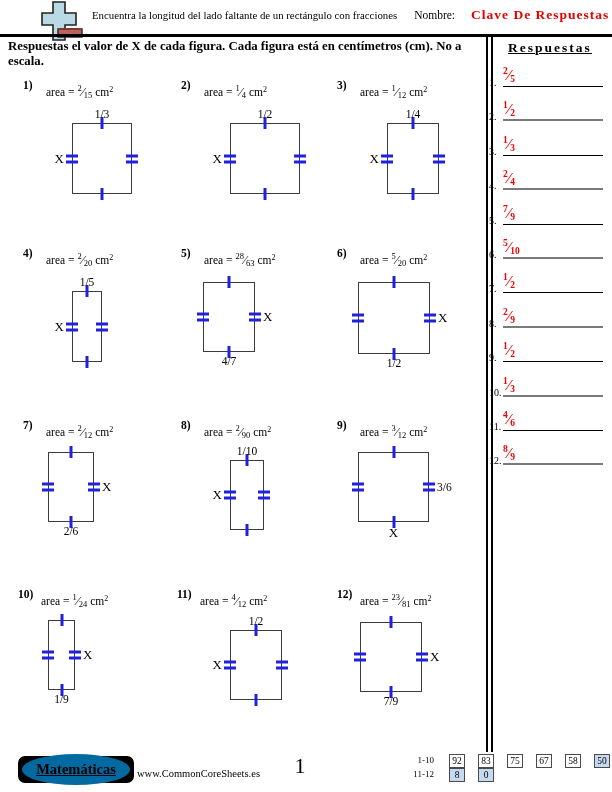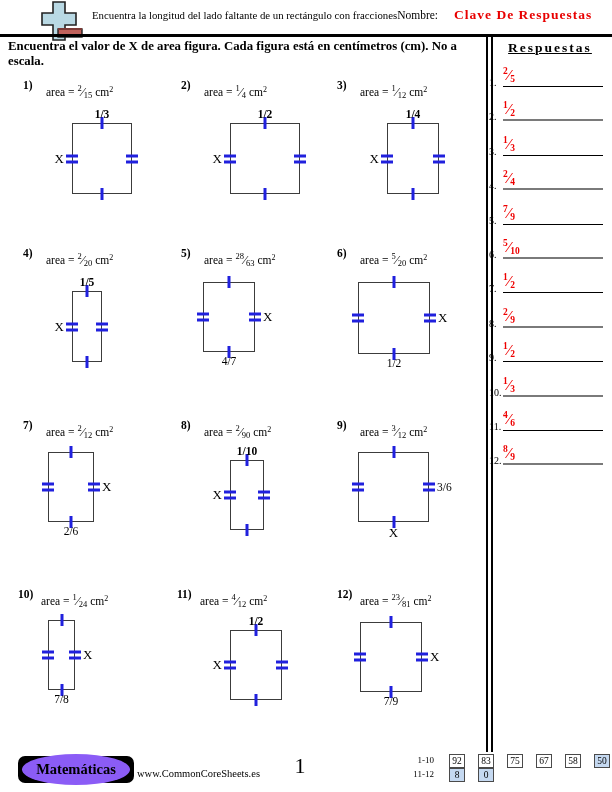--- a/index.html
+++ b/index.html
@@ -8,21 +8,21 @@
     font-family:"Liberation Serif", serif; color:#000; overflow:hidden;
   }
 
   
   .logo { position:absolute; left:36px; top:1px; width:52px; height:40px; }
   .hdr-line {
     position:absolute; left:92px; right:6px; top:0; height:32px;
     display:flex; align-items:baseline; white-space:nowrap; line-height:30px;
   }
   .hdr-title { font-size:10.8px; }
-  .hdr-name-label { font-size:11.5px; }
+  .hdr-name-label { font-size:11.5px; margin-left:17px; }
   .hdr-name-value { font-size:13.5px; font-weight:bold; color:var(--name-red,#e00000); margin-left:16px; letter-spacing:1px; }
   .hdr-rule { position:absolute; left:0; top:34px; width:612px; height:2.5px; background:#000; }
   .instructions { position:absolute; left:8px; top:39px; width:474px; font-size:12.8px; font-weight:bold; }
 
   
   .dbl-line {
     position:absolute; left:486px; top:35px; height:717px; width:3px;
     border-left:2px solid #000; border-right:2px solid #000;
   }
   .resp-title {
@@ -52,33 +52,33 @@
   .figure { position:absolute; border:1.6px solid #3c3c3c; }
   .tickv { position:absolute; width:3px; height:12px; background:var(--tick,#2222dd); left:50%; transform:translateX(-50%); }
   .tickv.top { top:-7px; }
   .tickv.bot { bottom:-7px; }
   .dtick { position:absolute; top:50%; transform:translateY(-50%); display:flex; flex-direction:column; gap:3px; }
   .dtick.left { left:-7px; }
   .dtick.right { right:-7px; }
   .dtick i { display:block; width:12px; height:3px; background:var(--tick,#2222dd); }
   .lbl { position:absolute; font-size:11.5px; white-space:nowrap; }
   .lbl.x { font-size:13px; }
-  .lbl.top { bottom:100%; margin-bottom:4px; left:50%; transform:translateX(-50%);font-weight:bold; }
+  .lbl.top { bottom:100%; margin-bottom:4px; left:50%; transform:translateX(-50%); }
   .lbl.bot { top:100%; margin-top:4px; left:50%; transform:translateX(-50%); }
   .lbl.left { right:100%; margin-right:9px; top:50%; transform:translateY(-50%); }
   .lbl.right { left:100%; margin-left:9px; top:50%; transform:translateY(-50%); }
 
   
   .badge {
     position:absolute; left:18px; top:756px; width:116px; height:27px; background:#000;
     border-radius:7px; display:flex; align-items:center; justify-content:center;
   }
   .badge-oval {
-    background:#8b5cf6; border-radius:50%; width:108px; height:31px;
-    display:flex; align-items:center; justify-content:center;
+    background:#0369a1; border-radius:50%; width:108px; height:31px;
+    display:flex; align-items:center; justify-content:center;text-decoration:underline;
   }
   .badge-oval span { font-size:14.5px; font-weight:bold; }
   .website { position:absolute; left:137px; top:768px; font-size:10.5px; }
   .pageno { position:absolute; left:280px; top:753px; width:40px; text-align:center; font-size:22px; }
   .score { position:absolute; left:404px; top:754px; }
   .score-row { display:flex; align-items:stretch; height:13.5px; }
   .score-label { width:30px; text-align:right; padding-right:16px; font-size:9px; line-height:13.5px; }
   .score-cells { display:flex;gap:14px; }
   .score-cell {
     width:14px; height:12px; border:1px solid #4a4a4a; margin-left:-1px;
@@ -97,21 +97,21 @@
       <rect x="22" y="28" width="24" height="8" fill="#c0625c" stroke="#222" stroke-width="1.4"></rect>
       <line x1="22" y1="28" x2="46" y2="28" stroke="#7c3a36" stroke-width="2"></line>
     </svg>
   </div>
   <div class="hdr-line">
     <span class="hdr-title">Encuentra la longitud del lado faltante de un rectángulo con fracciones</span>
     <span class="hdr-name-label">Nombre:</span>
     <span class="hdr-name-value">Clave De Respuestas</span>
   </div>
   <div class="hdr-rule"></div>
-  <div class="instructions">Encuentra el valor de X de area figura. Cada figura está en centímetros (cm). No a escala.</div>
+  <div class="instructions">Respuestas el valor de X de cada figura. Cada figura está en centímetros (cm). No a escala.</div>
 
   <div class="dbl-line"></div>
   <div class="resp-title">Respuestas</div>
 
   <div id="problems-layer">
       <div>
         <span class="pnum" style="left: 23px; top: 79px;">1)</span>
         <span class="area" style="left: 46px; top: 83px;"><span>area =</span> <span class="fn">2</span><span class="fs">⁄</span><span class="fd">15</span> <span>cm</span><span class="u2">2</span></span>
         <div class="figure" style="left: 72px; top: 123px; width: 58px; height: 69px;">
           <span class="tickv top"></span>
@@ -279,21 +279,21 @@
           <span class="tickv top"></span>
           <span class="tickv bot"></span>
           <span class="dtick left">
             <i></i>
             <i></i>
           </span>
           <span class="dtick right">
             <i></i>
             <i></i>
           </span>
-          <span class="lbl bot">7/8</span>
+          <span class="lbl bot">1/9</span>
           <span class="lbl right x">X</span>
         </div>
       </div>
       <div>
         <span class="pnum" style="left: 177px; top: 588px;">11)</span>
         <span class="area" style="left: 200px; top: 592px;"><span>area =</span> <span class="fn">4</span><span class="fs">⁄</span><span class="fd">12</span> <span>cm</span><span class="u2">2</span></span>
         <div class="figure" style="left: 230px; top: 630px; width: 50px; height: 68px;">
           <span class="tickv top"></span>
           <span class="tickv bot"></span>
           <span class="dtick left">

